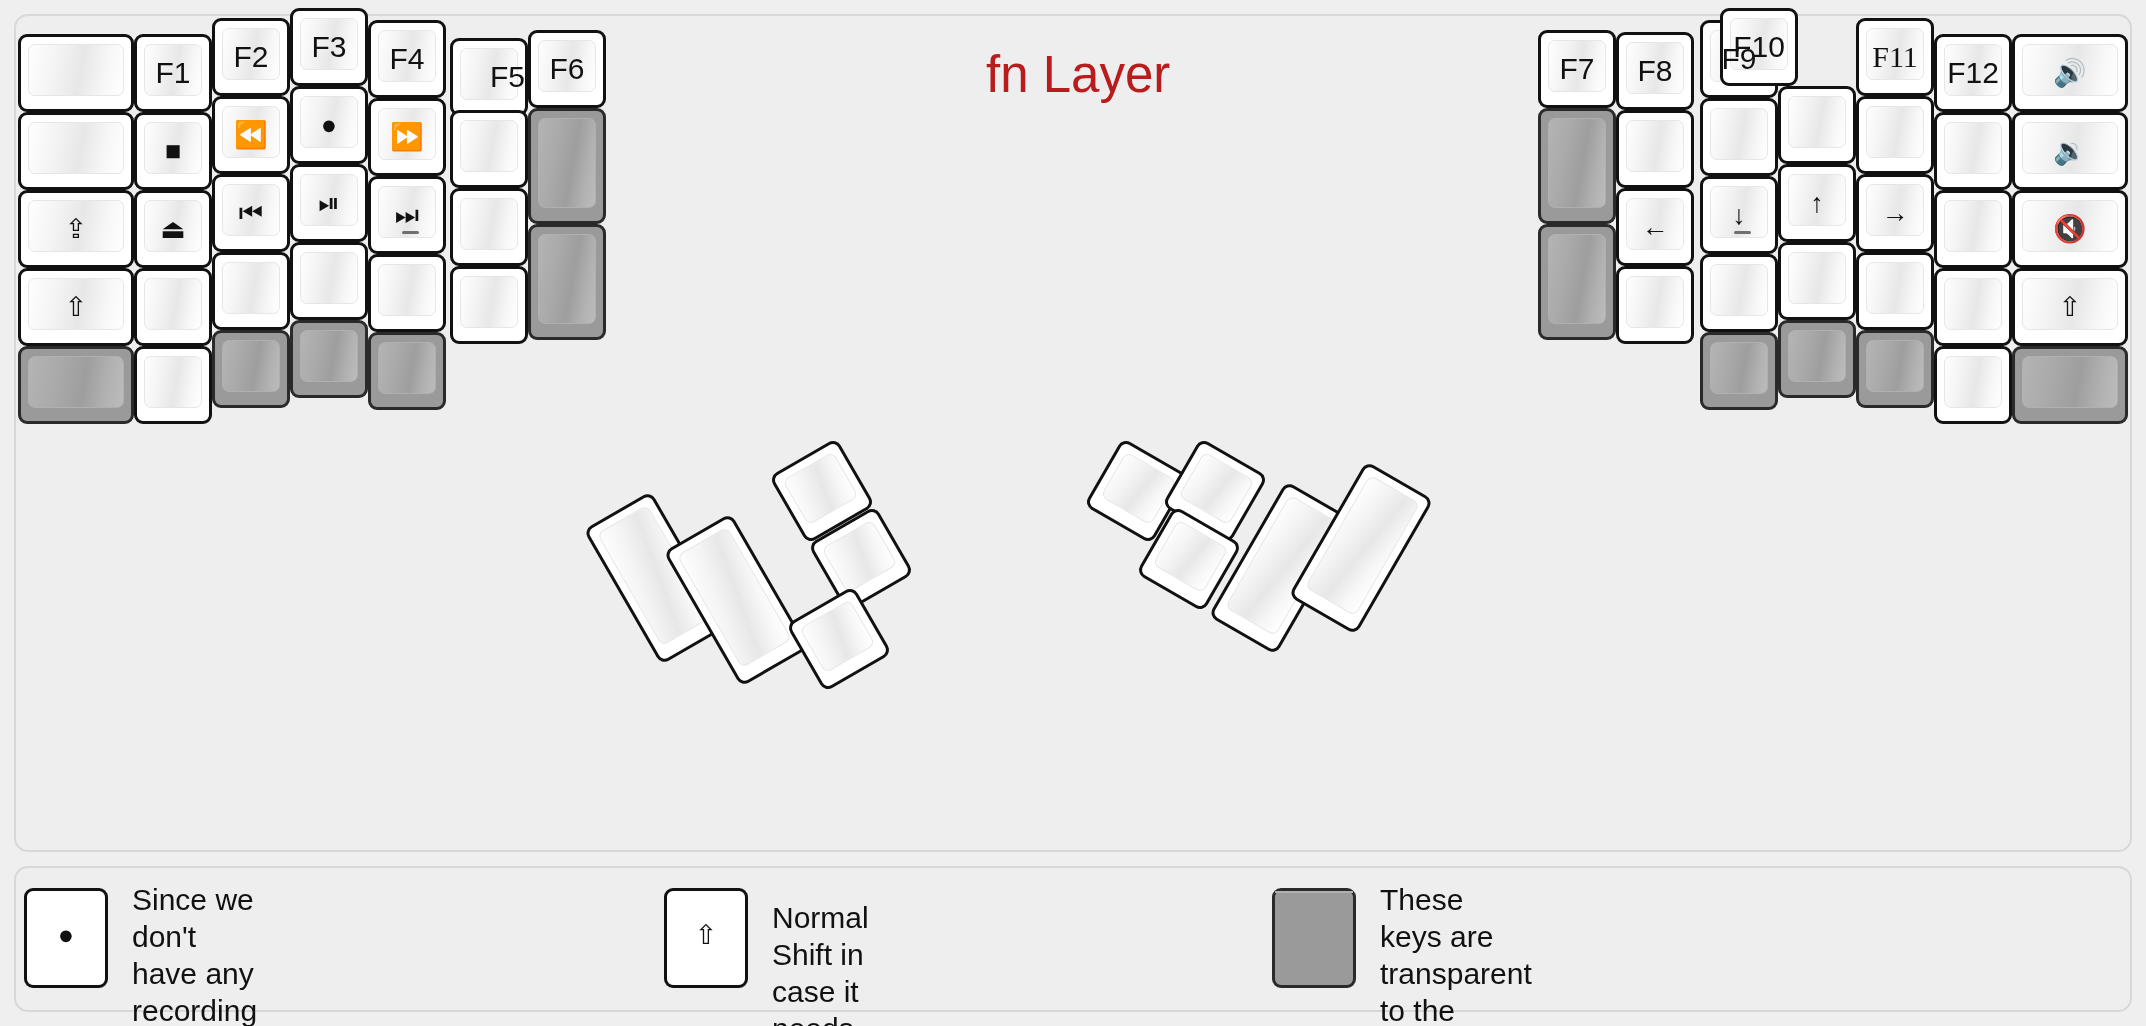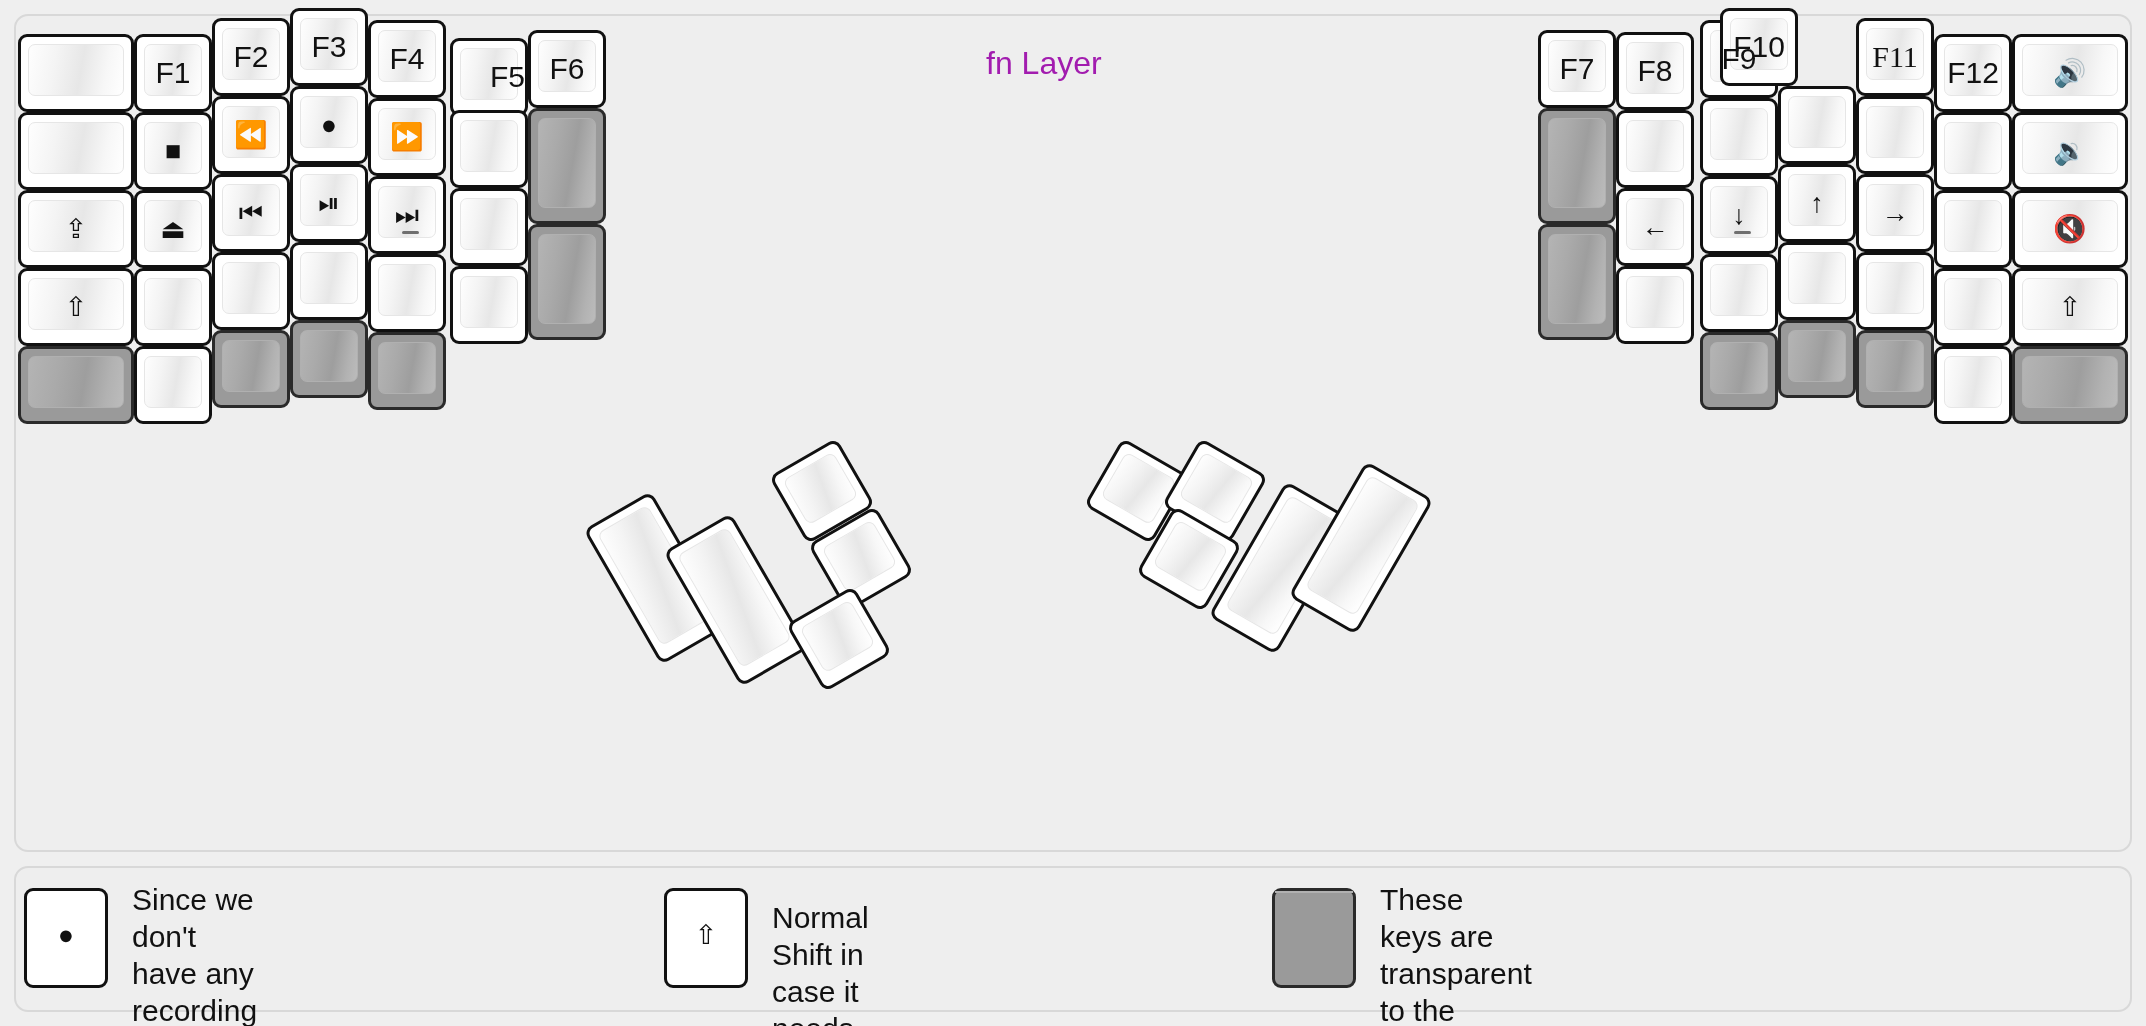--- a/index.html
+++ b/index.html
@@ -67,22 +67,22 @@
     width:17px;height:3px;
     background:#6f6f6f;
     border-radius:2px;
     pointer-events:none;
   }
 
   
   #title{
     position:absolute;
     left:986px;top:45px;
-    font-size:32px;
-    color:#a21caf;
+    font-size:51px;
+    color:#b91c1c;
     white-space:nowrap;
   }
 
   
   .legend-item{position:absolute;top:0;height:146px;}
   .legend-key{
     position:absolute;
     left:0;top:22px;
     width:84px;height:100px;
     border:3px solid #111;

